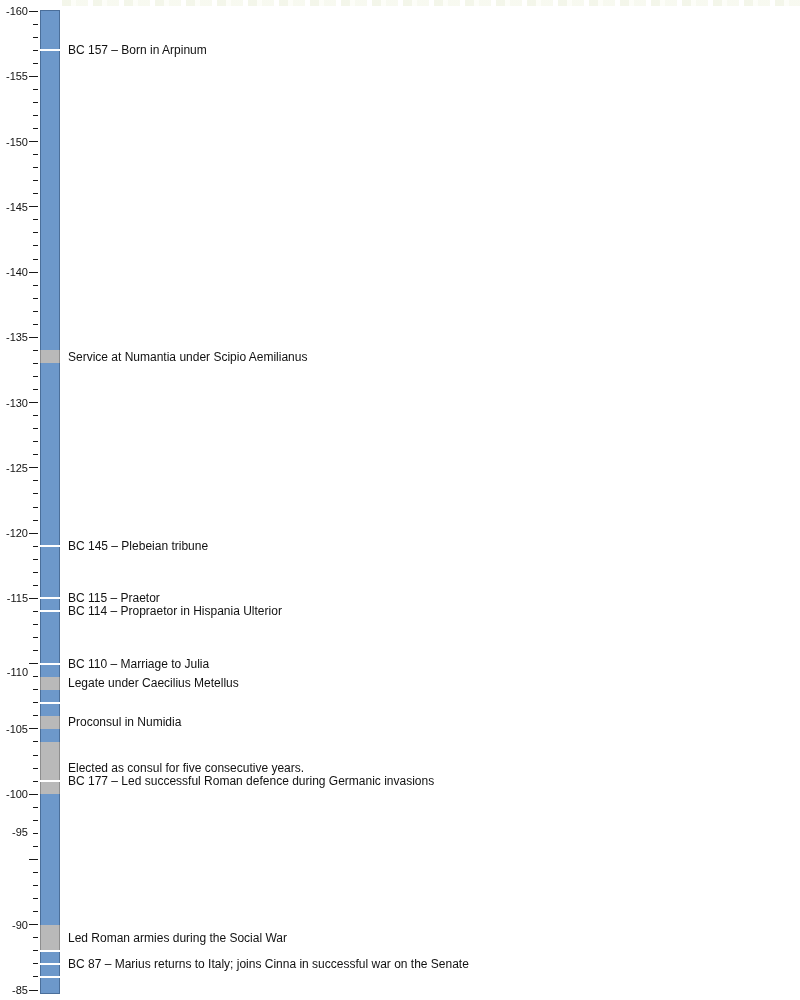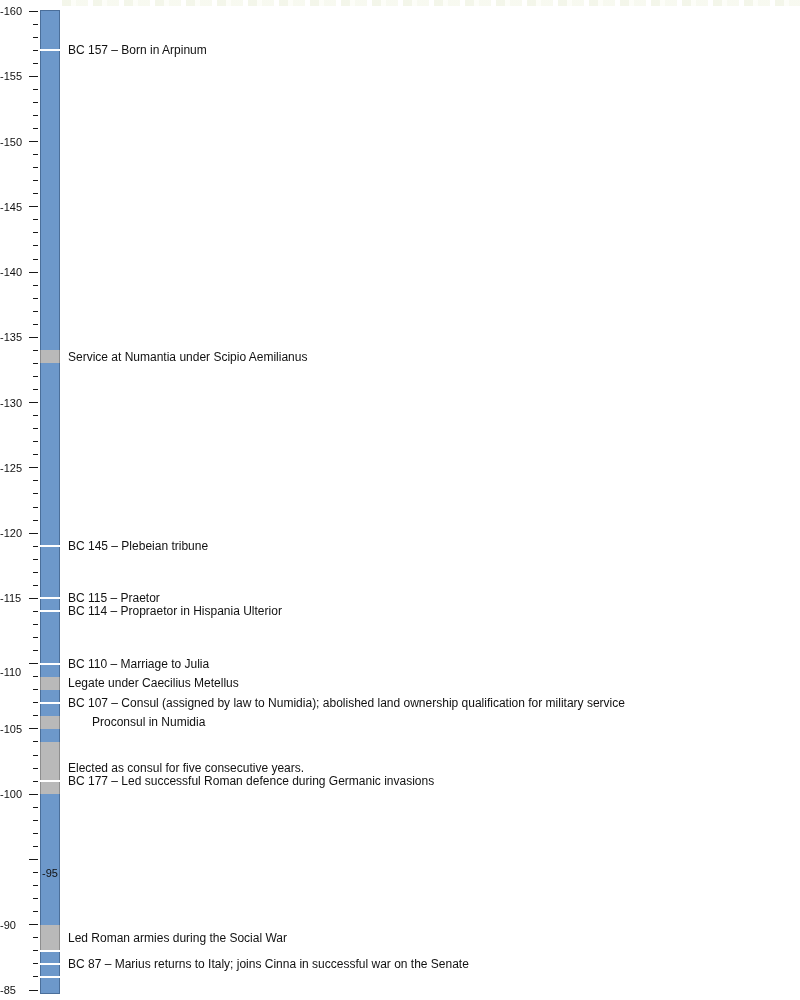--- a/index.html
+++ b/index.html
@@ -28,21 +28,21 @@
       rgba(255,255,255,1) 26px, rgba(255,255,255,1) 31px);
     opacity: 0.7;
   }
   .plot { position: absolute; inset: 0; }
   .tick { position: absolute; background: #1a1a1a; height: 1px; }
   .tick.major { left: 29px; width: 9px; }
   .tick.minor { left: 33px; width: 5px; }
   .tick-label {
     position: absolute;
     left: 0; width: 28px;
-    text-align: left;
+    text-align: right;
     font-size: 11px;
     line-height: 11px;
     transform: translateY(-50%);
     color: #111111;
     white-space: nowrap;
   }
   .life-bar {
     position: absolute;
     left: 40px; width: 20px;
     box-sizing: border-box;
@@ -75,37 +75,36 @@
 
 <div class="page">
   <div class="top-clip-artifact"></div>
   <div class="plot" id="plot">
       <div class="life-bar" style="top: 10px; height: 984px; background: rgb(109, 152, 202);"></div>
       <div class="period-seg" style="top: 350.387px; height: 13.0533px; background: rgb(185, 185, 185);"></div>
       <div class="evt-label" style="top: 356.913px;">Service at Numantia under Scipio Aemilianus</div>
       <div class="period-seg" style="top: 676.72px; height: 13.0533px; background: rgb(185, 185, 185);"></div>
       <div class="evt-label" style="top: 683.247px;">Legate under Caecilius Metellus</div>
       <div class="period-seg" style="top: 715.88px; height: 13.0533px; background: rgb(185, 185, 185);"></div>
-      <div class="evt-label" style="top: 722.407px; margin-left: 24px;">Proconsul in Numidia</div>
+      <div class="evt-label" style="top: 722.407px;">Proconsul in Numidia</div>
       <div class="period-seg" style="top: 741.987px; height: 52.2133px; background: rgb(185, 185, 185);"></div>
       <div class="evt-label" style="top: 768.093px; text-align: right;">Elected as consul for five consecutive years.</div>
       <div class="period-seg" style="top: 924.733px; height: 26.1067px; background: rgb(185, 185, 185);"></div>
       <div class="evt-label" style="top: 937.787px;">Led Roman armies during the Social War</div>
       <div class="event-line" style="top: 49.16px; background: rgb(255, 255, 255);"></div>
       <div class="evt-label" style="top: 50.16px;">BC 157 – Born in Arpinum</div>
       <div class="event-line" style="top: 545.187px; background: rgb(255, 255, 255);"></div>
       <div class="evt-label" style="top: 546.187px;">BC 145 – Plebeian tribune</div>
       <div class="event-line" style="top: 597.4px; background: rgb(255, 255, 255);"></div>
       <div class="evt-label" style="top: 598.4px;">BC 115 – Praetor</div>
       <div class="event-line" style="top: 610.453px; background: rgb(255, 255, 255);"></div>
       <div class="evt-label" style="top: 611.453px;">BC 114 – Propraetor in Hispania Ulterior</div>
       <div class="event-line" style="top: 662.667px; background: rgb(255, 255, 255);"></div>
       <div class="evt-label" style="top: 663.667px;">BC 110 – Marriage to Julia</div>
       <div class="event-line" style="top: 701.827px; background: rgb(255, 255, 255);"></div>
-      <div class="evt-label" style="top: 702.827px;">BC 107 – Consul (assigned by law to Numidia); abolished land ownership qualification for military service</div>
       <div class="event-line" style="top: 780.147px; background: rgb(255, 255, 255);"></div>
       <div class="evt-label" style="top: 781.147px;">BC 177 – Led successful Roman defence during Germanic invasions</div>
       <div class="event-line" style="top: 949.84px; background: rgb(255, 255, 255);"></div>
       <div class="event-line" style="top: 962.893px; background: rgb(255, 255, 255);"></div>
       <div class="evt-label" style="top: 963.893px;">BC 87 – Marius returns to Italy; joins Cinna in successful war on the Senate</div>
       <div class="event-line" style="top: 975.947px; background: rgb(255, 255, 255);"></div>
       <div class="tick major" style="top: 10.5px; background: rgb(26, 26, 26);"></div>
       <div class="tick-label" style="top: 11px;">-160</div>
       <div class="tick minor" style="top: 23.5533px; background: rgb(26, 26, 26);"></div>
       <div class="tick minor" style="top: 36.6067px; background: rgb(26, 26, 26);"></div>
@@ -177,21 +176,21 @@
       <div class="tick minor" style="top: 754.54px; background: rgb(26, 26, 26);"></div>
       <div class="tick minor" style="top: 767.593px; background: rgb(26, 26, 26);"></div>
       <div class="tick minor" style="top: 780.647px; background: rgb(26, 26, 26);"></div>
       <div class="tick major" style="top: 793.7px; background: rgb(26, 26, 26);"></div>
       <div class="tick-label" style="top: 794.2px;">-100</div>
       <div class="tick minor" style="top: 806.753px; background: rgb(26, 26, 26);"></div>
       <div class="tick minor" style="top: 819.807px; background: rgb(26, 26, 26);"></div>
       <div class="tick minor" style="top: 832.86px; background: rgb(26, 26, 26);"></div>
       <div class="tick minor" style="top: 845.913px; background: rgb(26, 26, 26);"></div>
       <div class="tick major" style="top: 858.967px; background: rgb(26, 26, 26);"></div>
-      <div class="tick-label" style="top: 873px; padding-left: 42px;">-95</div>
+      <div class="tick-label" style="top: 832px;">-95</div>
       <div class="tick minor" style="top: 872.02px; background: rgb(26, 26, 26);"></div>
       <div class="tick minor" style="top: 885.073px; background: rgb(26, 26, 26);"></div>
       <div class="tick minor" style="top: 898.127px; background: rgb(26, 26, 26);"></div>
       <div class="tick minor" style="top: 911.18px; background: rgb(26, 26, 26);"></div>
       <div class="tick major" style="top: 924.233px; background: rgb(26, 26, 26);"></div>
       <div class="tick-label" style="top: 924.733px;">-90</div>
       <div class="tick minor" style="top: 937.287px; background: rgb(26, 26, 26);"></div>
       <div class="tick minor" style="top: 950.34px; background: rgb(26, 26, 26);"></div>
       <div class="tick minor" style="top: 963.393px; background: rgb(26, 26, 26);"></div>
       <div class="tick minor" style="top: 976.447px; background: rgb(26, 26, 26);"></div>

